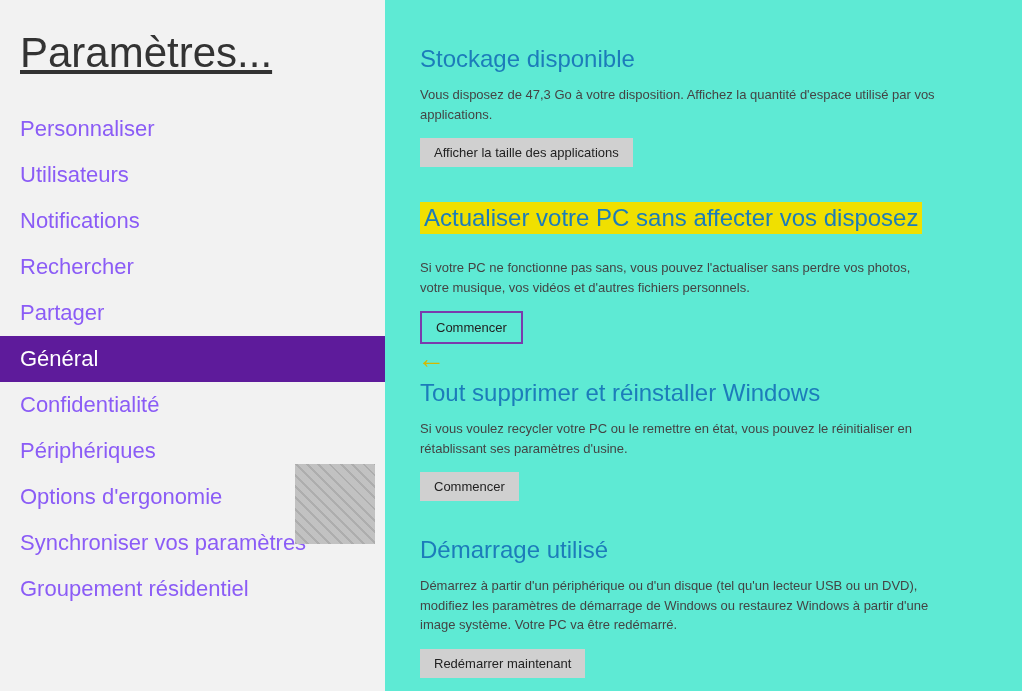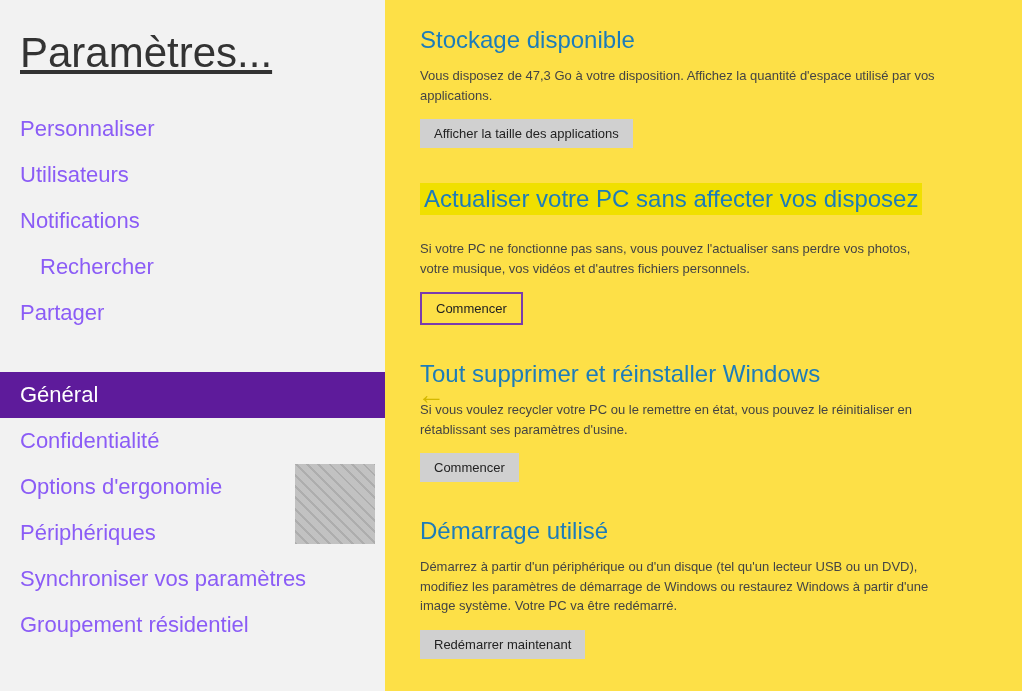--- a/index.html
+++ b/index.html
@@ -74,22 +74,22 @@
           45deg,
           #999 0px, #999 2px,
           #bbb 2px, #bbb 8px
         );
       opacity: 0.6;
     }
 
     
     .main-content {
       flex: 1;
-      background: #fde047;
-      padding: 26px 35px;
+      background: #5eead4;
+      padding: 45px 35px;
       overflow-y: auto;
     }
 
     .section {
       margin-bottom: 35px;
     }
 
     .section-title {
       font-size: 24px;
       font-weight: 300;
@@ -130,37 +130,37 @@
   </style>
 </head>
 <body>
 
 <div class="sidebar">
   <div class="sidebar-title">Paramètres...</div>
 
   <div class="sidebar-item">Personnaliser</div>
   <div class="sidebar-item">Utilisateurs</div>
   <div class="sidebar-item">Notifications</div>
-  <div style="position:relative;padding-left:20px;">
+  <div style="position:relative;">
     <div class="sidebar-item">Rechercher</div>
 
     <div class="rechercher-thumb">
       <div class="rechercher-thumb-inner"></div>
     </div>
   </div>
   <div class="sidebar-item">Partager</div>
 
-  <div style="position:relative; display:flex; align-items:center;margin-top:36px;">
+  <div style="position:relative; display:flex; align-items:center;">
     <div class="sidebar-item active" style="flex:1;">Général</div>
     <span class="arrow-icon">←</span>
   </div>
 
   <div class="sidebar-item">Confidentialité</div>
+  <div class="sidebar-item">Périphériques</div>
   <div class="sidebar-item">Options d'ergonomie</div>
-  <div class="sidebar-item">Périphériques</div>
   <div class="sidebar-item">Synchroniser vos paramètres</div>
   <div class="sidebar-item">Groupement résidentiel</div>
 </div>
 
 <div class="main-content">
 
   <div class="section">
     <div class="section-title">Stockage disponible</div>
     <p class="section-description">Vous disposez de 47,3 Go à votre disposition. Affichez la quantité d'espace utilisé par vos applications.</p>
     <button class="section-button">Afficher la taille des applications</button>

